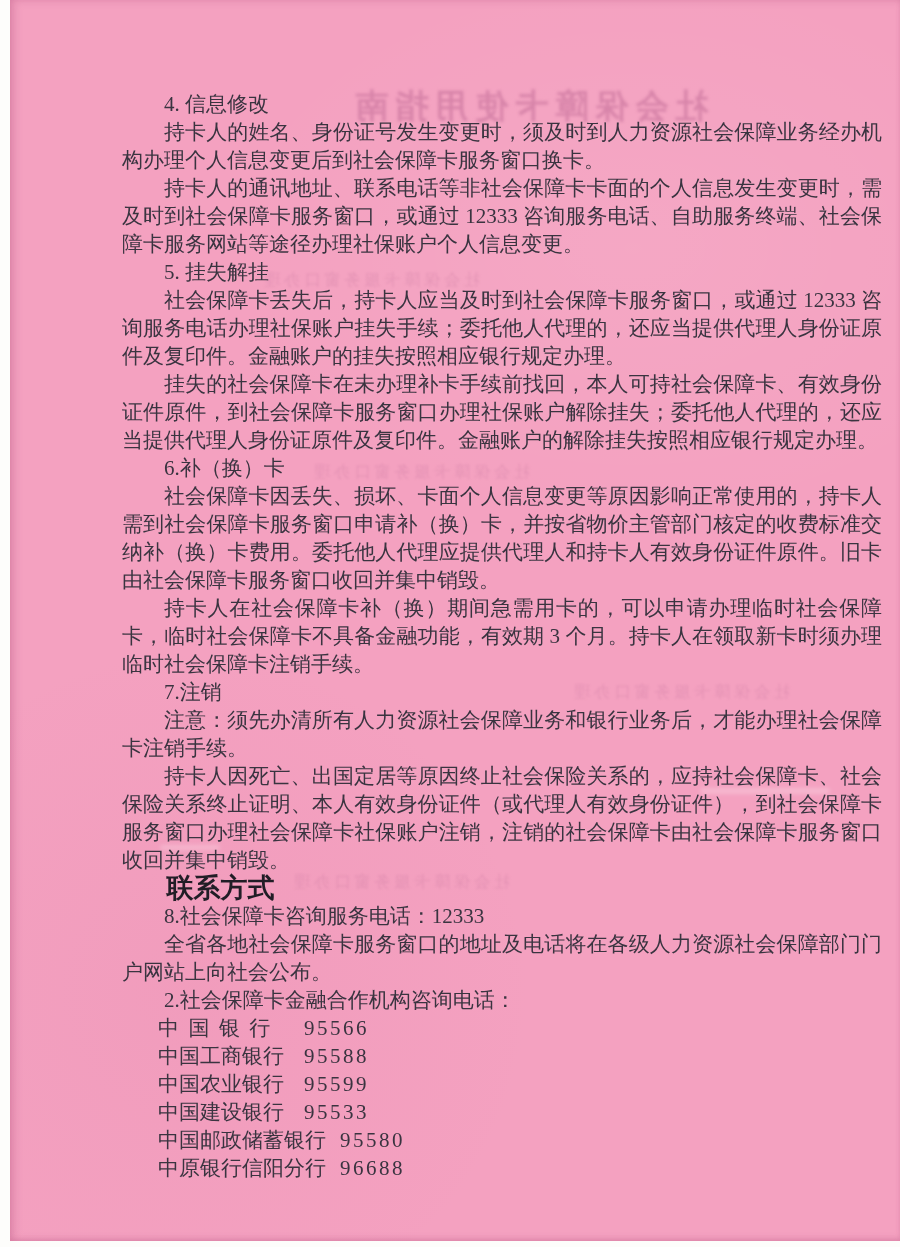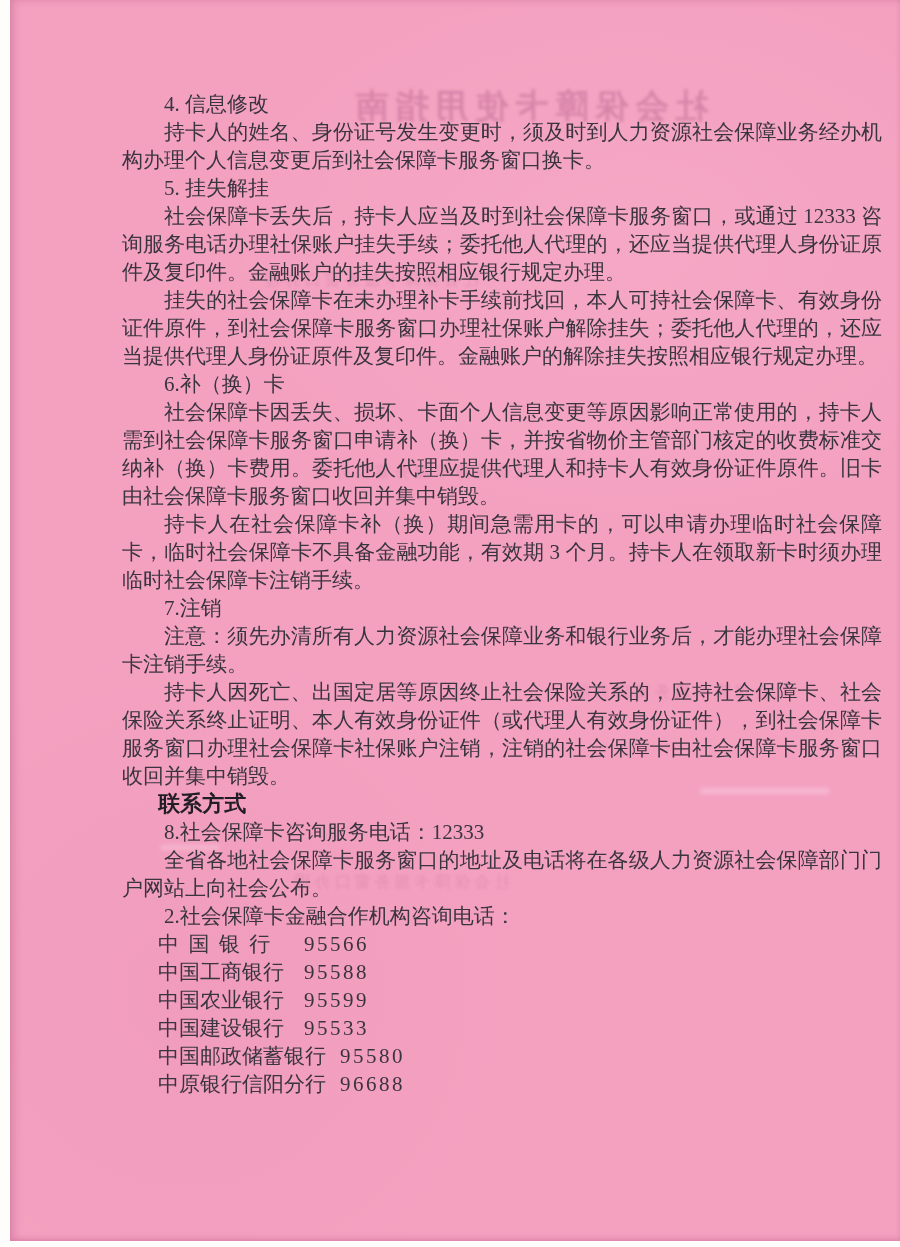--- a/index.html
+++ b/index.html
@@ -72,21 +72,21 @@
   }
   .para, .head-line {
     margin: 0;
     text-indent: 2em;
   }
   .contact-heading {
     font-family: "Liberation Sans", "DejaVu Sans", sans-serif;
     font-weight: bold;
     color: #211d26;
     text-indent: 1.65em;
-    font-size: 22px;
+    font-size: 27px;
     line-height: 28px;
   }
   .bank-row {
     margin-left: 36px;
     line-height: 28px;
   }
   .bank-name {
     display: inline-block;
     min-width: 132px;
     margin-right: 14px;
@@ -120,20 +120,21 @@
     <div class="ghost ghost-line ghost-l3">社会保障卡服务窗口办理</div>
     <div class="ghost ghost-line ghost-l4">社会保障卡服务窗口办理</div>
 
     <div class="streak streak-1"></div>
     <div class="streak streak-2"></div>
 
     <div class="content">
 
       <div class="head-line">4. 信息修改</div>
       <p class="para">持卡人的姓名、身份证号发生变更时，须及时到人力资源社会保障业务经办机构办理个人信息变更后到社会保障卡服务窗口换卡。</p>
+      <p class="para">持卡人的通讯地址、联系电话等非社会保障卡卡面的个人信息发生变更时，需及时到社会保障卡服务窗口，或通过 12333 咨询服务电话、自助服务终端、社会保障卡服务网站等途径办理社保账户个人信息变更。</p>
 
       <div class="head-line">5. 挂失解挂</div>
       <p class="para">社会保障卡丢失后，持卡人应当及时到社会保障卡服务窗口，或通过 12333 咨询服务电话办理社保账户挂失手续；委托他人代理的，还应当提供代理人身份证原件及复印件。金融账户的挂失按照相应银行规定办理。</p>
       <p class="para">挂失的社会保障卡在未办理补卡手续前找回，本人可持社会保障卡、有效身份证件原件，到社会保障卡服务窗口办理社保账户解除挂失；委托他人代理的，还应当提供代理人身份证原件及复印件。金融账户的解除挂失按照相应银行规定办理。</p>
 
       <div class="head-line">6.补（换）卡</div>
       <p class="para">社会保障卡因丢失、损坏、卡面个人信息变更等原因影响正常使用的，持卡人需到社会保障卡服务窗口申请补（换）卡，并按省物价主管部门核定的收费标准交纳补（换）卡费用。委托他人代理应提供代理人和持卡人有效身份证件原件。旧卡由社会保障卡服务窗口收回并集中销毁。</p>
       <p class="para">持卡人在社会保障卡补（换）期间急需用卡的，可以申请办理临时社会保障卡，临时社会保障卡不具备金融功能，有效期 3 个月。持卡人在领取新卡时须办理临时社会保障卡注销手续。</p>
 
       <div class="head-line">7.注销</div>

